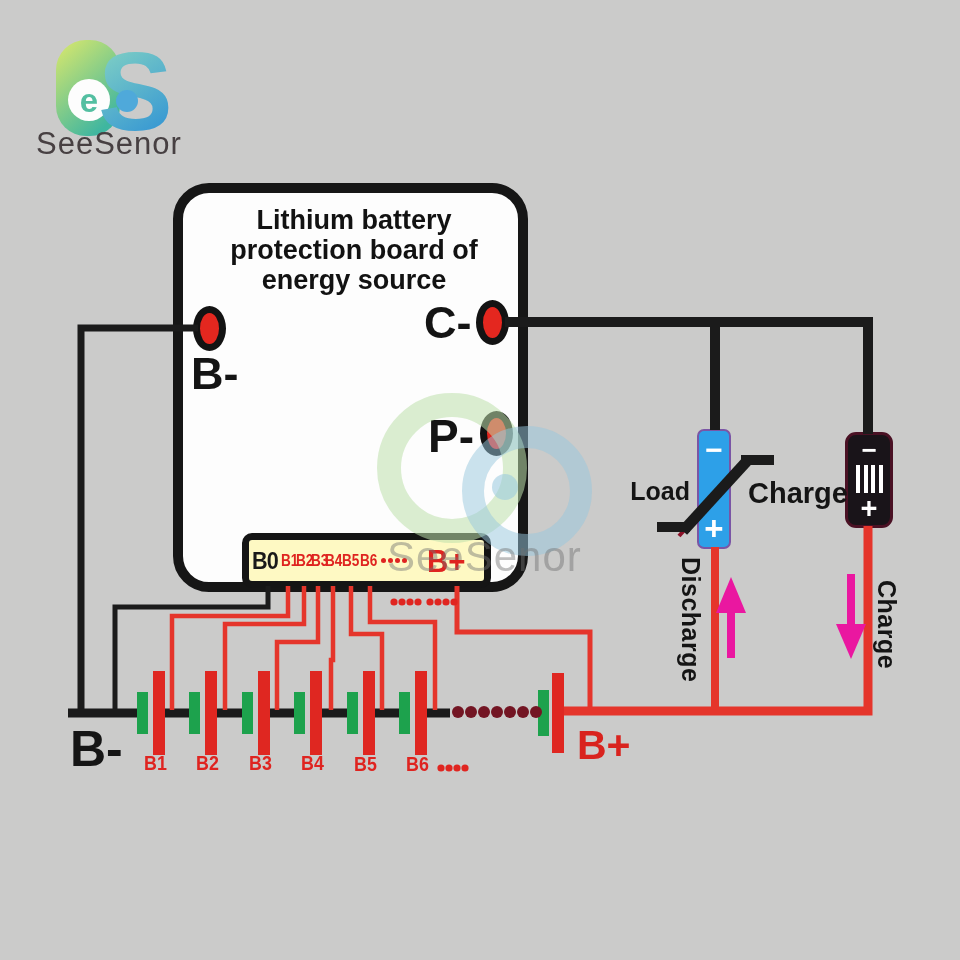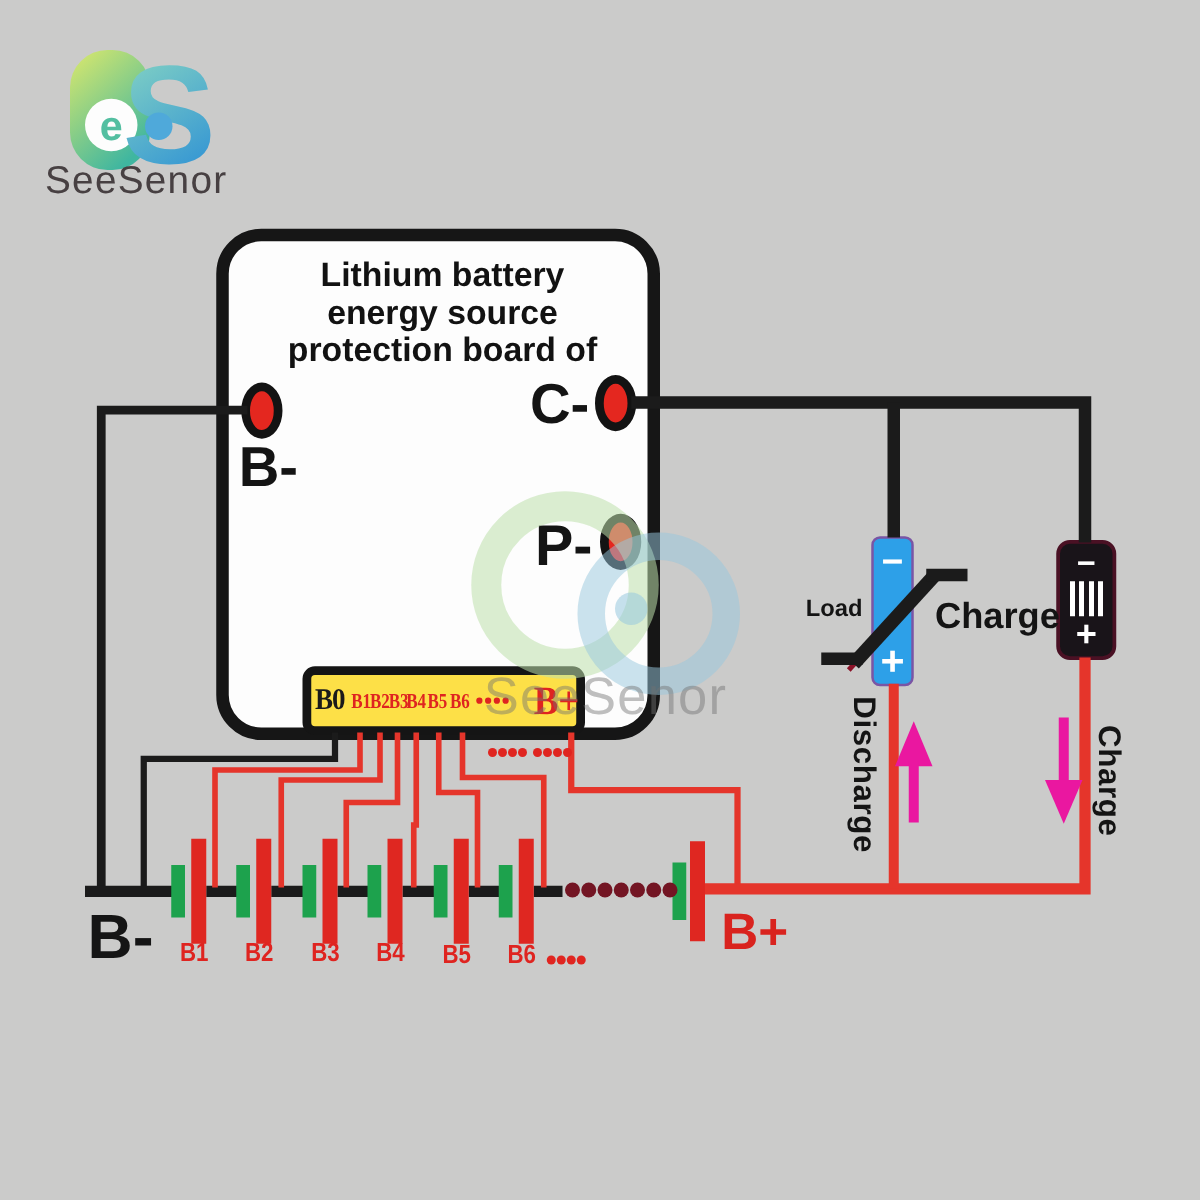--- a/index.html
+++ b/index.html
@@ -22,22 +22,22 @@
   #term-b{left:193px;top:306px;}
   #term-c{left:476px;top:300px;}
   #term-p{left:480px;top:411px;}
   .term-label{font-weight:bold;color:#141414;z-index:3;}
   #label-b{left:191px;top:348px;font-size:45px;}
   #label-c{left:424px;top:297px;font-size:45px;}
   #label-p{left:428px;top:409px;font-size:46px;}
   #label-homo{left:217px;top:426px;font-size:29px;font-weight:700;letter-spacing:-0.5px;color:#141414;z-index:2;}
 
   
-  #strip{left:242px;top:533px;width:226px;height:55px;box-sizing:border-box;
-         background:#fde047;border:7px solid #151515;border-radius:10px;z-index:4;font-family:Liberation Serif, serif;}
+  #strip{left:242px;top:533px;width:249px;height:55px;box-sizing:border-box;
+         background:#fef9c3;border:7px solid #151515;border-radius:10px;z-index:4;}
   #strip span{position:absolute;top:50%;}
   #pin-b0{left:3px;font-size:24px;font-weight:600;color:#1a1a1a;letter-spacing:-1px;
           transform:translateY(-50%) scaleX(0.9);transform-origin:left center;}
   .pin{font-size:17px;font-weight:bold;color:#df2420;
        transform:translateY(-50%) scaleX(0.8);transform-origin:left center;}
   #pin-b1{left:32px;} #pin-b2{left:47px;} #pin-b3{left:62px;}
   #pin-b4{left:76px;} #pin-b5{left:93px;} #pin-b6{left:111px;}
   #strip-dots{left:132px;width:30px;height:6px;transform:translateY(-50%);}
   #strip-dots i{display:inline-block;width:5px;height:5px;margin-right:2px;border-radius:50%;
                 background:#df2420;vertical-align:top;}
@@ -61,21 +61,21 @@
   #load-plus{font-size:33px;margin-bottom:2px;}
   #charger-box{left:845px;top:432px;width:48px;height:96px;box-sizing:border-box;
                background:#191419;border:3px solid #4a1124;border-radius:11px;z-index:5;
                display:flex;flex-direction:column;justify-content:space-between;align-items:center;
                padding:2px 0;}
   #charger-box .sym{color:#fff;font-weight:bold;line-height:1;}
   #charger-minus{font-size:26px;}
   #charger-plus{font-size:29px;}
   #charger-grille{width:27px;height:28px;
       background:repeating-linear-gradient(90deg,#fff 0 4px,transparent 4px 7.5px);}
-  #label-load{left:598px;top:477px;width:92px;text-align:right;font-size:19px;font-weight:600;color:#141414;z-index:12;}
+  #label-load{left:598px;top:477px;width:92px;text-align:right;font-size:25px;font-weight:600;color:#141414;z-index:12;}
   #label-charger{left:748px;top:477px;font-size:29px;font-weight:600;color:#141414;z-index:12;}
   .vtext{writing-mode:vertical-rl;text-orientation:mixed;font-size:25px;font-weight:700;
          color:#141414;letter-spacing:0.5px;z-index:12;}
   #label-discharge{left:676px;top:557px;}
   #label-charge{left:872px;top:580px;}
 
   
   #watermark{left:0;top:0;z-index:6;pointer-events:none;}
   #wires{left:0;top:0;z-index:10;pointer-events:none;}
 </style>
@@ -99,22 +99,22 @@
     <circle cx="49" cy="70" r="21" fill="#fdfdfd"></circle>
     <text x="49" y="82" font-size="33" font-weight="bold" fill="#53bfa1" text-anchor="middle">e</text>
     <text x="58" y="100" font-size="112" font-weight="bold" fill="url(#lgB)">S</text>
     <circle cx="87" cy="71" r="11" fill="#4fa9da"></circle>
   </svg>
   <div id="logo-text" class="abs">SeeSenor</div>
 
   <div id="board" class="abs"></div>
   <div id="board-title" class="abs">
     <div>Lithium battery</div>
+    <div>protection board of</div>
     <div>energy source</div>
-    <div>protection board of</div>
   </div>
   <div id="term-b" class="abs term"></div>
   <div id="term-c" class="abs term"></div>
   <div id="term-p" class="abs term"></div>
   <div id="label-b" class="abs term-label">B-</div>
   <div id="label-c" class="abs term-label">C-</div>
   <div id="label-p" class="abs term-label">P-</div>
 
   <div id="strip" class="abs">
     <span id="pin-b0">B0</span>

